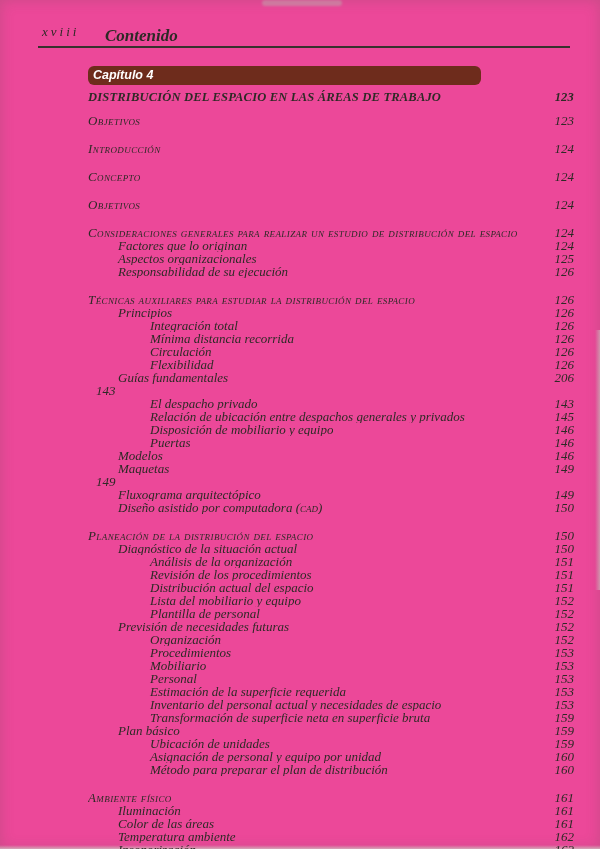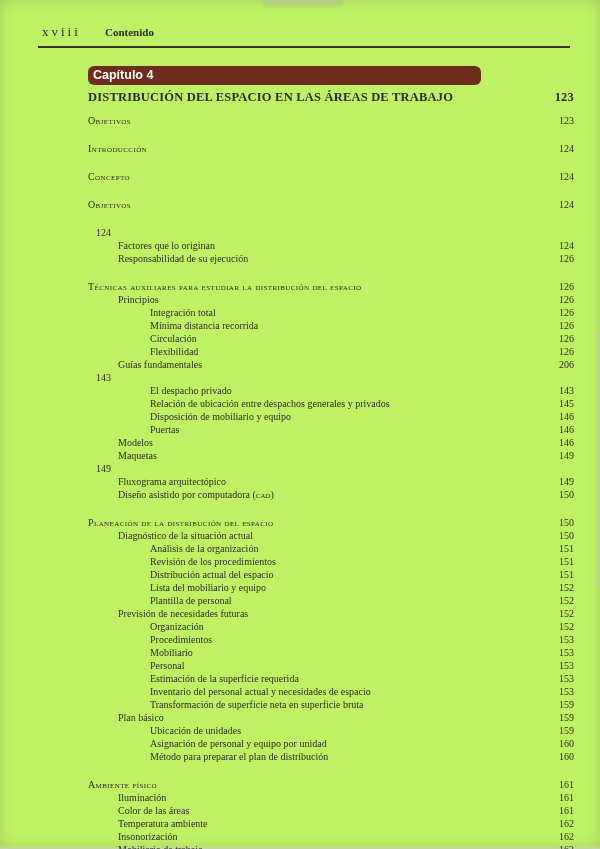--- a/index.html
+++ b/index.html
@@ -22,21 +22,21 @@
   .edge-right{right:0;top:330px;width:5px;height:260px;background:linear-gradient(to left,#c9c6bf,transparent);opacity:.6;}
   .edge-bottom{left:0;bottom:0;width:100%;height:4px;background:linear-gradient(to top,#d4d1ca,transparent);opacity:.7;}
 
   
   .folio{
     position:absolute;left:42px;top:24px;
     font-size:13px;letter-spacing:3px;
   }
   .running-head{
     position:absolute;left:105px;top:26px;
-    font-size:11px;font-weight:bold;
+    font-size:17px;font-weight:bold;
   }
   .head-rule{
     position:absolute;left:38px;top:46px;width:532px;height:2px;
     background:#37322d;
   }
 
   
   .chapter-banner{
     position:absolute;left:88px;top:66px;width:393px;height:19px;
     background:#6e2c1c;
@@ -54,35 +54,35 @@
     position:absolute;left:88px;top:90px;width:486px;
   }
   .toc-title-row{
     display:flex;justify-content:space-between;align-items:baseline;
     font-weight:bold;font-size:12.5px;line-height:15px;
     margin-bottom:9px;
     letter-spacing:.2px;
   }
   .toc-row{
     display:flex;justify-content:space-between;align-items:baseline;
-    font-size:10px;line-height:13px;
+    font-size:13px;line-height:13px;
     white-space:nowrap;
   }
   .toc-row.gap{margin-top:15px;}
   .toc-row .label{overflow:hidden;}
   .toc-row.style-section .label{font-variant:small-caps;letter-spacing:.4px;}
   .toc-row.indent-1 .label{padding-left:30px;}
   .toc-row.indent-2 .label{padding-left:62px;}
   .sc-suffix{font-variant:small-caps;}
   .page-num{padding-left:8px;}
 </style>
 </head>
 <body>
 
-<div class="page" style="background: #bef264; color: rgb(46, 42, 38);">
+<div class="page" style="background: #ec4899; color: rgb(46, 42, 38); font-style: italic;">
 
   <div class="artifact smudge-top"></div>
   <div class="artifact edge-right"></div>
   <div class="artifact edge-bottom"></div>
 
   <div class="folio">xviii</div>
   <div class="running-head">Contenido</div>
   <div class="head-rule"></div>
 
   <div class="chapter-banner" style="background: rgb(110, 44, 28);">Capítulo 4</div>
@@ -103,25 +103,30 @@
         </div>
         <div class="toc-row style-section indent-0 gap">
           <span class="label">Concepto</span>
           <span class="page-num">124</span>
         </div>
         <div class="toc-row style-section indent-0 gap">
           <span class="label">Objetivos</span>
           <span class="page-num">124</span>
         </div>
         <div class="toc-row style-section indent-0 gap">
+          <span class="label">Consideraciones generales para realizar un estudio de distribución del espacio</span>
           <span class="page-num">124</span>
         </div>
         <div class="toc-row style-plain indent-1">
           <span class="label">Factores que lo originan</span>
           <span class="page-num">124</span>
+        </div>
+        <div class="toc-row style-plain indent-1">
+          <span class="label">Aspectos organizacionales</span>
+          <span class="page-num">125</span>
         </div>
         <div class="toc-row style-plain indent-1">
           <span class="label">Responsabilidad de su ejecución</span>
           <span class="page-num">126</span>
         </div>
         <div class="toc-row style-section indent-0 gap">
           <span class="label">Técnicas auxiliares para estudiar la distribución del espacio</span>
           <span class="page-num">126</span>
         </div>
         <div class="toc-row style-plain indent-1">

